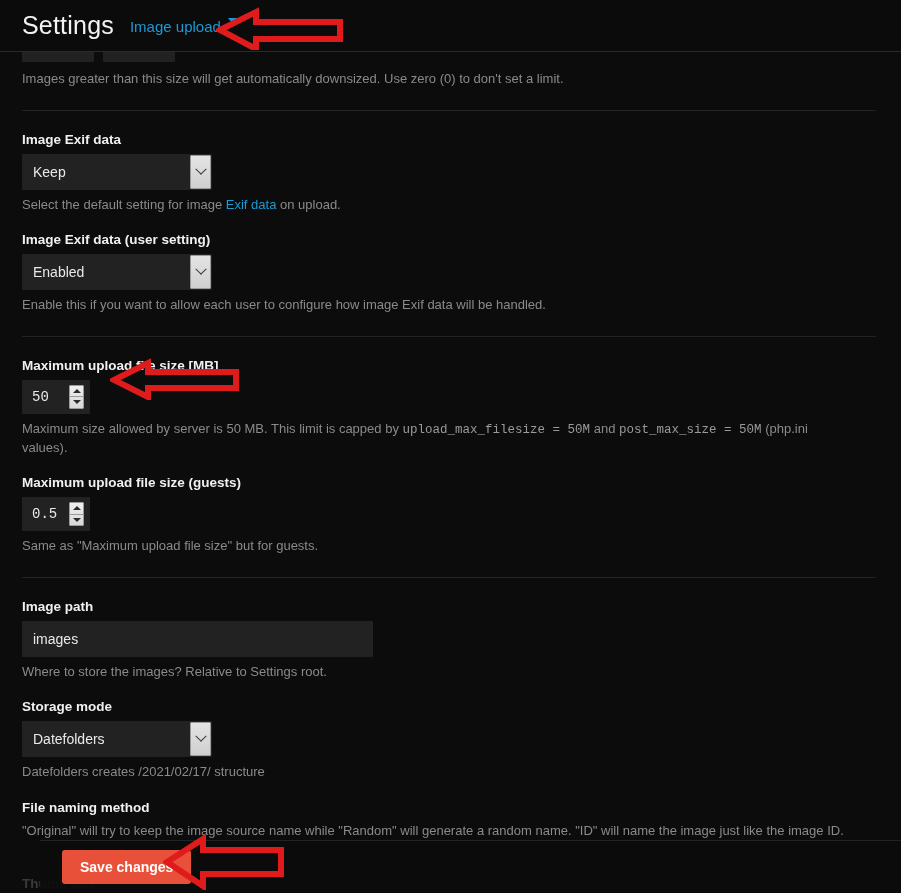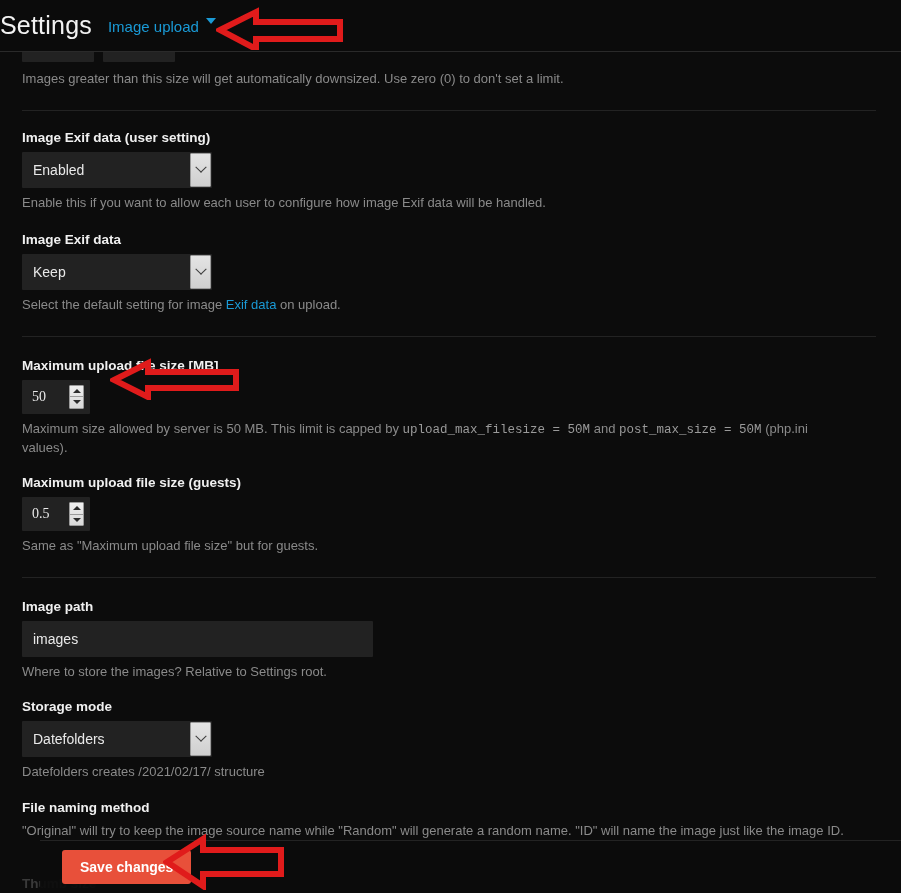--- a/index.html
+++ b/index.html
@@ -16,20 +16,21 @@
     position: relative;
   }
 
   
   .page-header {
     height: 52px;
     background: #0b0b0b;
     border-bottom: 1px solid #2a2a2a;
     display: flex;
     align-items: center;
+    padding-left: 22px;
     position: relative;
   }
   .page-title {
     font-size: 25px;
     font-weight: 400;
     color: #f2f2f2;
     letter-spacing: 0.2px;
     line-height: 1;
   }
   .header-nav {
@@ -139,21 +140,21 @@
     background: #222222;
     border-radius: 1px;
   }
   .num-wrap input {
     width: 68px;
     height: 34px;
     background: transparent;
     border: none;
     outline: none;
     color: #e9e9e9;
-    font-family: Liberation Serif, serif;
+    font-family: Liberation Mono, monospace;
     font-size: 14px;
     padding: 0 20px 0 10px;
   }
   .spinner {
     position: absolute;
     right: 6px; top: 5px;
     width: 15px; height: 24px;
     background: linear-gradient(#efefef, #d8d8d8);
     border: 1px solid #9b9b9b;
     border-radius: 1px;
@@ -273,42 +274,42 @@
     <div class="cutoff-box"></div>
     <div class="cutoff-box wide"></div>
   </div>
 
   <div class="row">
     <div class="help" style="margin-top:8px;">Images greater than this size will get automatically downsized. Use zero (0) to don't set a limit.</div>
   </div>
 
   <div class="divider" style="margin-top:22px;"></div>
 
+  <div class="row" style="padding-top:21px;">
+    <div class="label">Image Exif data</div>
+    <div class="select-wrap">
+      <select class="styled">
+        <option>Keep</option>
+      </select>
+      <span class="select-arrow"></span>
+    </div>
+    <div class="help">
+      <span>Select the default setting for image </span><a class="inline-link" href="#">Exif data</a><span> on upload.</span>
+    </div>
+  </div>
+
   <div class="row" style="padding-top:19px;">
     <div class="label">Image Exif data (user setting)</div>
     <div class="select-wrap">
       <select class="styled">
         <option>Enabled</option>
       </select>
       <span class="select-arrow"></span>
     </div>
     <div class="help">Enable this if you want to allow each user to configure how image Exif data will be handled.</div>
-  </div>
-
-  <div class="row" style="padding-top:21px;">
-    <div class="label">Image Exif data</div>
-    <div class="select-wrap">
-      <select class="styled">
-        <option>Keep</option>
-      </select>
-      <span class="select-arrow"></span>
-    </div>
-    <div class="help">
-      <span>Select the default setting for image </span><a class="inline-link" href="#">Exif data</a><span> on upload.</span>
-    </div>
   </div>
 
   <div class="divider" style="margin-top:22px;"></div>
 
   <div class="row" style="padding-top:21px;">
     <div class="label">Maximum upload file size [MB]</div>
     <div class="num-wrap">
       <input type="text" value="50" style="">
       <span class="spinner">
         <span class="sp sp-up"></span>

